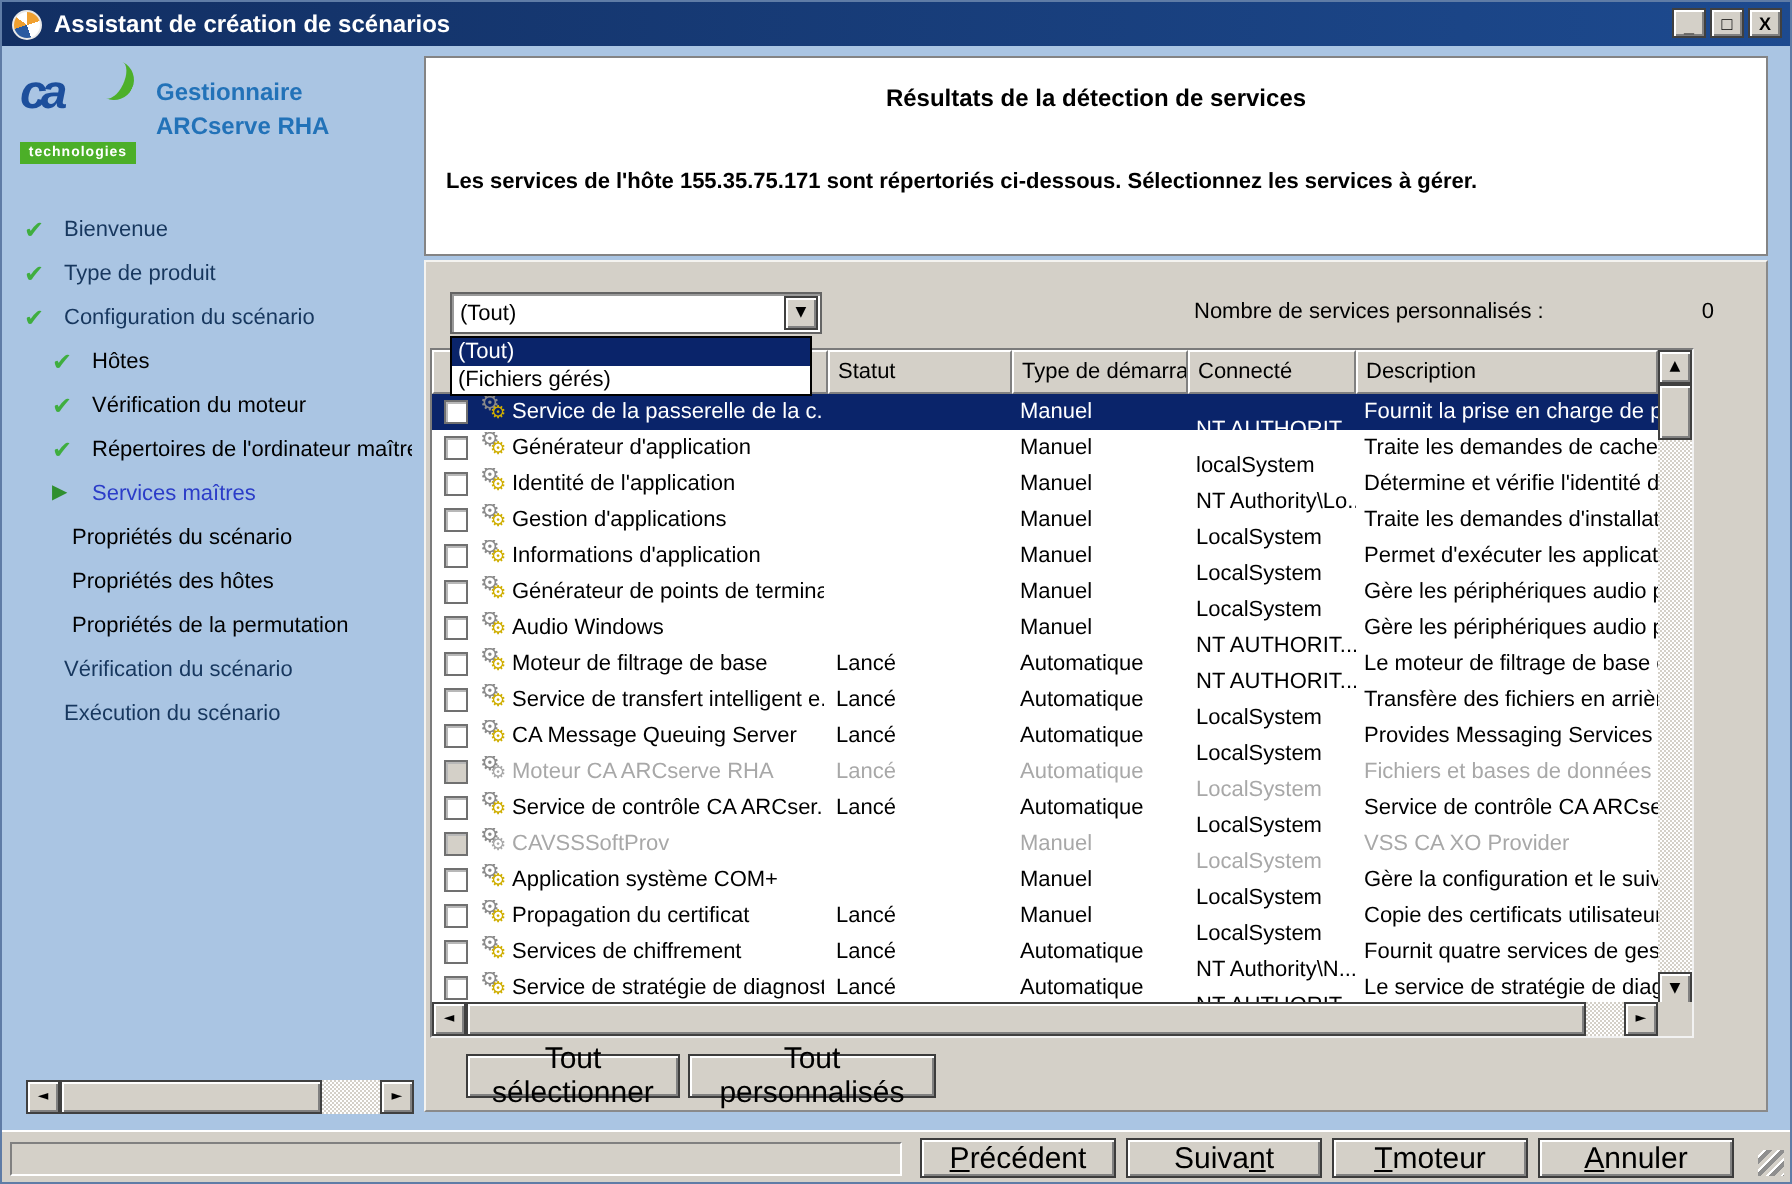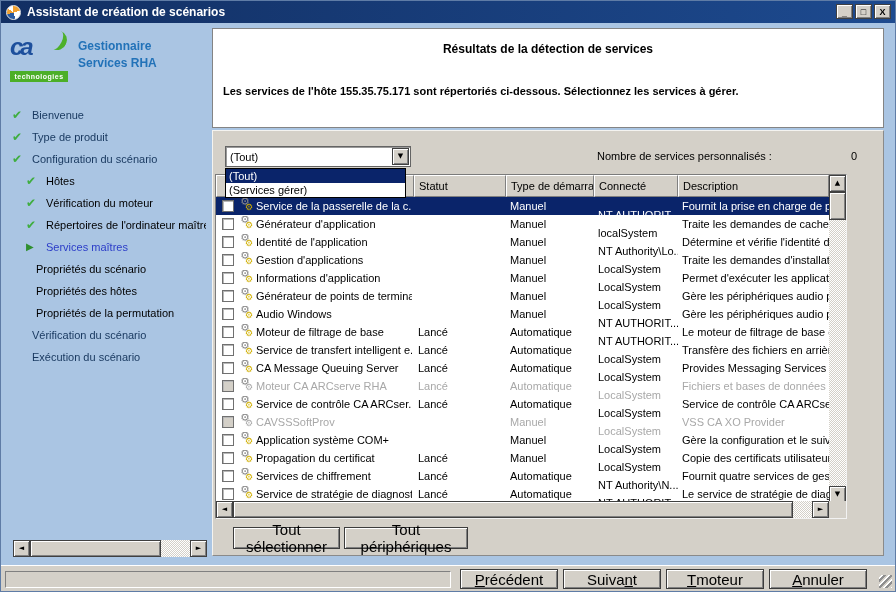--- a/index.html
+++ b/index.html
@@ -187,21 +187,21 @@
   </span>
 </div>
 
 <div class="ca-logo">
   <div class="ca-letters">ca</div>
   <div class="ca-swoosh"></div>
   <div class="ca-band">technologies</div>
 </div>
 <div class="app-name">
   <div>Gestionnaire</div>
-  <div>Services RHA</div>
+  <div>ARCserve RHA</div>
 </div>
 
 <div class="nav">
     <div class="nav-item lv0 done bold">
     <span class="nav-ico ico">✔</span>
     <span class="nav-label">Bienvenue</span>
   </div>
     <div class="nav-item lv0 done bold">
     <span class="nav-ico ico">✔</span>
     <span class="nav-label">Type de produit</span>
@@ -262,21 +262,21 @@
 
 <div class="panel-gray">
 
   <div class="combo">
     <span class="combo-value">(Tout)</span>
     <span class="combo-btn ico">▼</span>
   </div>
 
   <div class="dd-list">
       <div class="dd-item sel">(Tout)</div>
-      <div class="dd-item">(Services gérer)</div>
+      <div class="dd-item">(Fichiers gérés)</div>
     </div>
 
   <div class="count-row">
     <span>Nombre de services personnalisés :</span>
     <span class="count-value">0</span>
   </div>
 
   <div class="listview">
     <div class="lv-header">
         <div class="hcell hc0"></div>
@@ -569,21 +569,21 @@
     <div class="hscroll">
       <span class="sb-btn ico">◄</span>
       <span class="hs-thumb"></span>
       <span class="hs-track"></span>
       <span class="sb-btn ico">►</span>
     </div>
     <div class="corner"></div>
   </div>
 
   <button class="btn btn-select-all">Tout sélectionner</button>
-  <button class="btn btn-deselect-all">Tout périphériques</button>
+  <button class="btn btn-deselect-all">Tout personnalisés</button>
 </div>
 
 <div class="footer">
   <div class="status-field"></div>
   <div class="footer-buttons">
       <button class="btn fbtn">
     <span class="pre"></span>
         <span class="u">P</span>
         <span class="post">récédent</span>
   </button>

